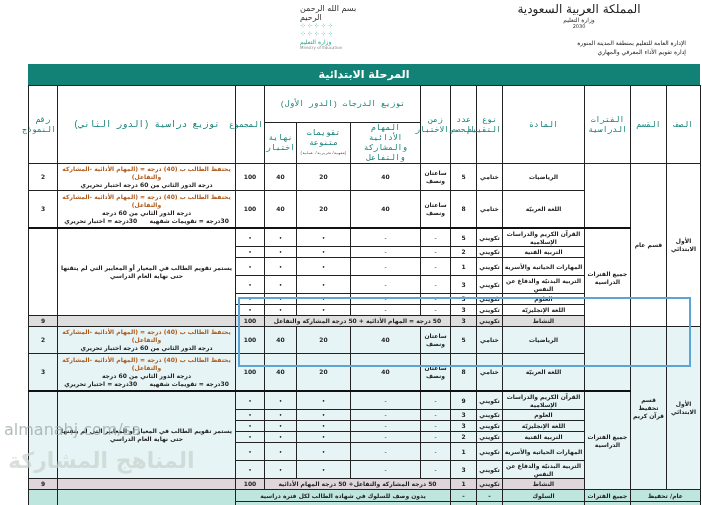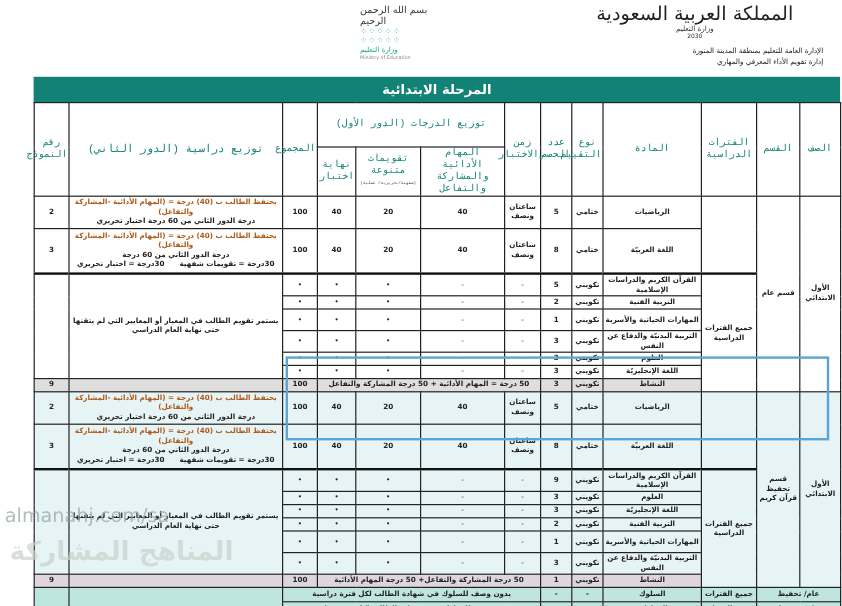--- a/index.html
+++ b/index.html
@@ -4,21 +4,21 @@
 <style>
   html,body{margin:0;padding:0;background:#fff;}
   body{width:702px;height:505px;position:relative;overflow:hidden;font-family:"DejaVu Sans",sans-serif;}
   .hdr{position:absolute;top:0;left:0;width:702px;height:62px;}
   .doc-title{position:absolute;left:52px;top:18px;font-size:13px;font-weight:bold;color:#1a8f7a;direction:rtl;}
   .ministry-logo{position:absolute;left:300px;top:4px;width:62px;height:52px;text-align:left;}
   .ministry-logo .basm{font-size:8px;color:#333;}
   .ministry-logo .dots{font-size:7px;color:#3aa;letter-spacing:1px;line-height:8px;}
   .ministry-logo .mn{font-size:6px;color:#2a8;}
   .kingdom{position:absolute;right:18px;top:2px;width:210px;text-align:center;direction:rtl;}
-  .kingdom .k1{font-size:16px;font-family:"DejaVu Serif",serif;color:#222;letter-spacing:-0.5px;text-align:center;}
+  .kingdom .k1{font-size:12px;font-family:"DejaVu Serif",serif;color:#222;letter-spacing:-0.5px;text-align:center;}
   .kingdom .k2{font-size:6px;color:#333;}
   .kingdom .k3{font-size:5px;color:#333;}
   .admin{position:absolute;right:16px;top:38px;width:200px;text-align:right;direction:rtl;font-size:6px;line-height:9px;color:#222;}
   .stage-bar{position:absolute;left:28px;top:64px;width:672px;height:21px;background:#138276;color:#fff;text-align:center;font-size:11px;font-weight:bold;line-height:21px;direction:rtl;}
   table.main{position:absolute;left:28px;top:85px;width:672px;border-collapse:collapse;direction:rtl;table-layout:fixed;}
   table.main td,table.main th{border:1px solid #222;font-size:6px;text-align:center;vertical-align:middle;padding:0 1px;line-height:8px;color:#222;}
   table.main th{color:#138276;font-size:8px;font-weight:normal;line-height:10px;height:36px;font-family:Liberation Mono, monospace;}
   th.sub{font-size:5.5px;color:#222;height:22px;line-height:7px;}
   th.grp{height:13px;font-size:9px;}
   th small{font-size:3.5px;display:block;color:#444;}

